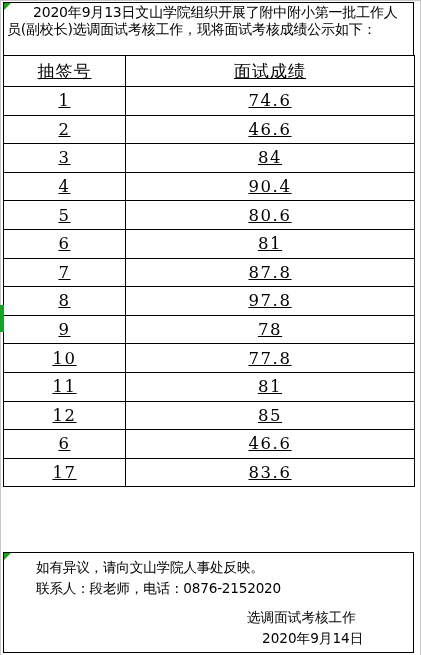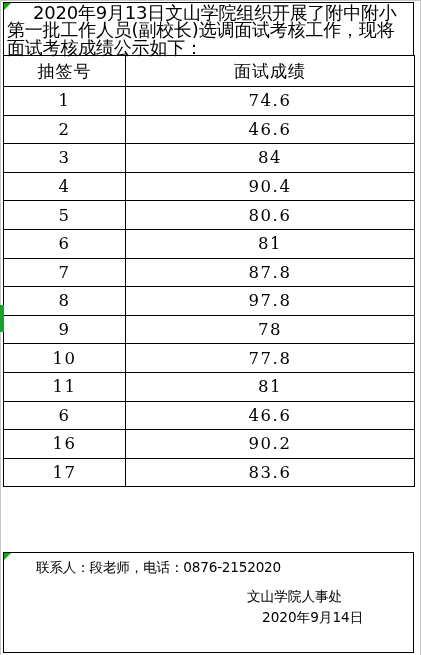--- a/index.html
+++ b/index.html
@@ -52,21 +52,21 @@
     width: 411px;
     height: 53px;
     border-top: 1.6px solid #000;
     border-left: 1.6px solid #000;
     border-right: 1.6px solid #000;
     box-sizing: border-box;
     padding: 1px 3px 0 3px;
   }
   .title-text {
     font-family: "DejaVu Sans", sans-serif;
-    font-size: 18px;
+    font-size: 14px;
     line-height: 17.3px;
     letter-spacing: -0.2px;
     text-indent: 26px;
     white-space: normal;
     word-break: break-all;
   }
 
   
   .corner-flag {
     position: absolute;
@@ -98,20 +98,21 @@
     border-collapse: collapse;
     table-layout: fixed;
   }
   .score-table td,
   .score-table th {
     border: 1.6px solid #000000;
     text-align: center;
     vertical-align: middle;
     padding: 0;
     font-weight: normal;
+    text-decoration: underline;
   }
   .col-no   { width: 122px; }
   .col-score{ width: 289px; }
 
   .score-table thead th {
     height: 30px;
     font-family: "DejaVu Sans", sans-serif;
     font-size: 17px;
     letter-spacing: 1px;
   }
@@ -226,35 +227,36 @@
         </tr>
         <tr>
           <td>10</td>
           <td>77.8</td>
         </tr>
         <tr>
           <td>11</td>
           <td>81</td>
         </tr>
         <tr>
+          <td>12</td>
+          <td>85</td>
+        </tr>
+        <tr>
           <td>6</td>
           <td>46.6</td>
         </tr>
         <tr>
-          <td>16</td>
-          <td>90.2</td>
-        </tr>
-        <tr>
           <td>17</td>
           <td>83.6</td>
         </tr>
       </tbody>
   </table>
 
   <div class="footer-block">
     <div class="footer-note">
+      <div>如有异议，请向文山学院人事处反映。</div>
       <div>联系人：段老师，电话：0876-2152020</div>
     </div>
-    <div class="footer-sign">文山学院人事处</div>
+    <div class="footer-sign">选调面试考核工作</div>
     <div class="footer-date">2020年9月14日</div>
   </div>
 
 </div>
 
 </body></html>

